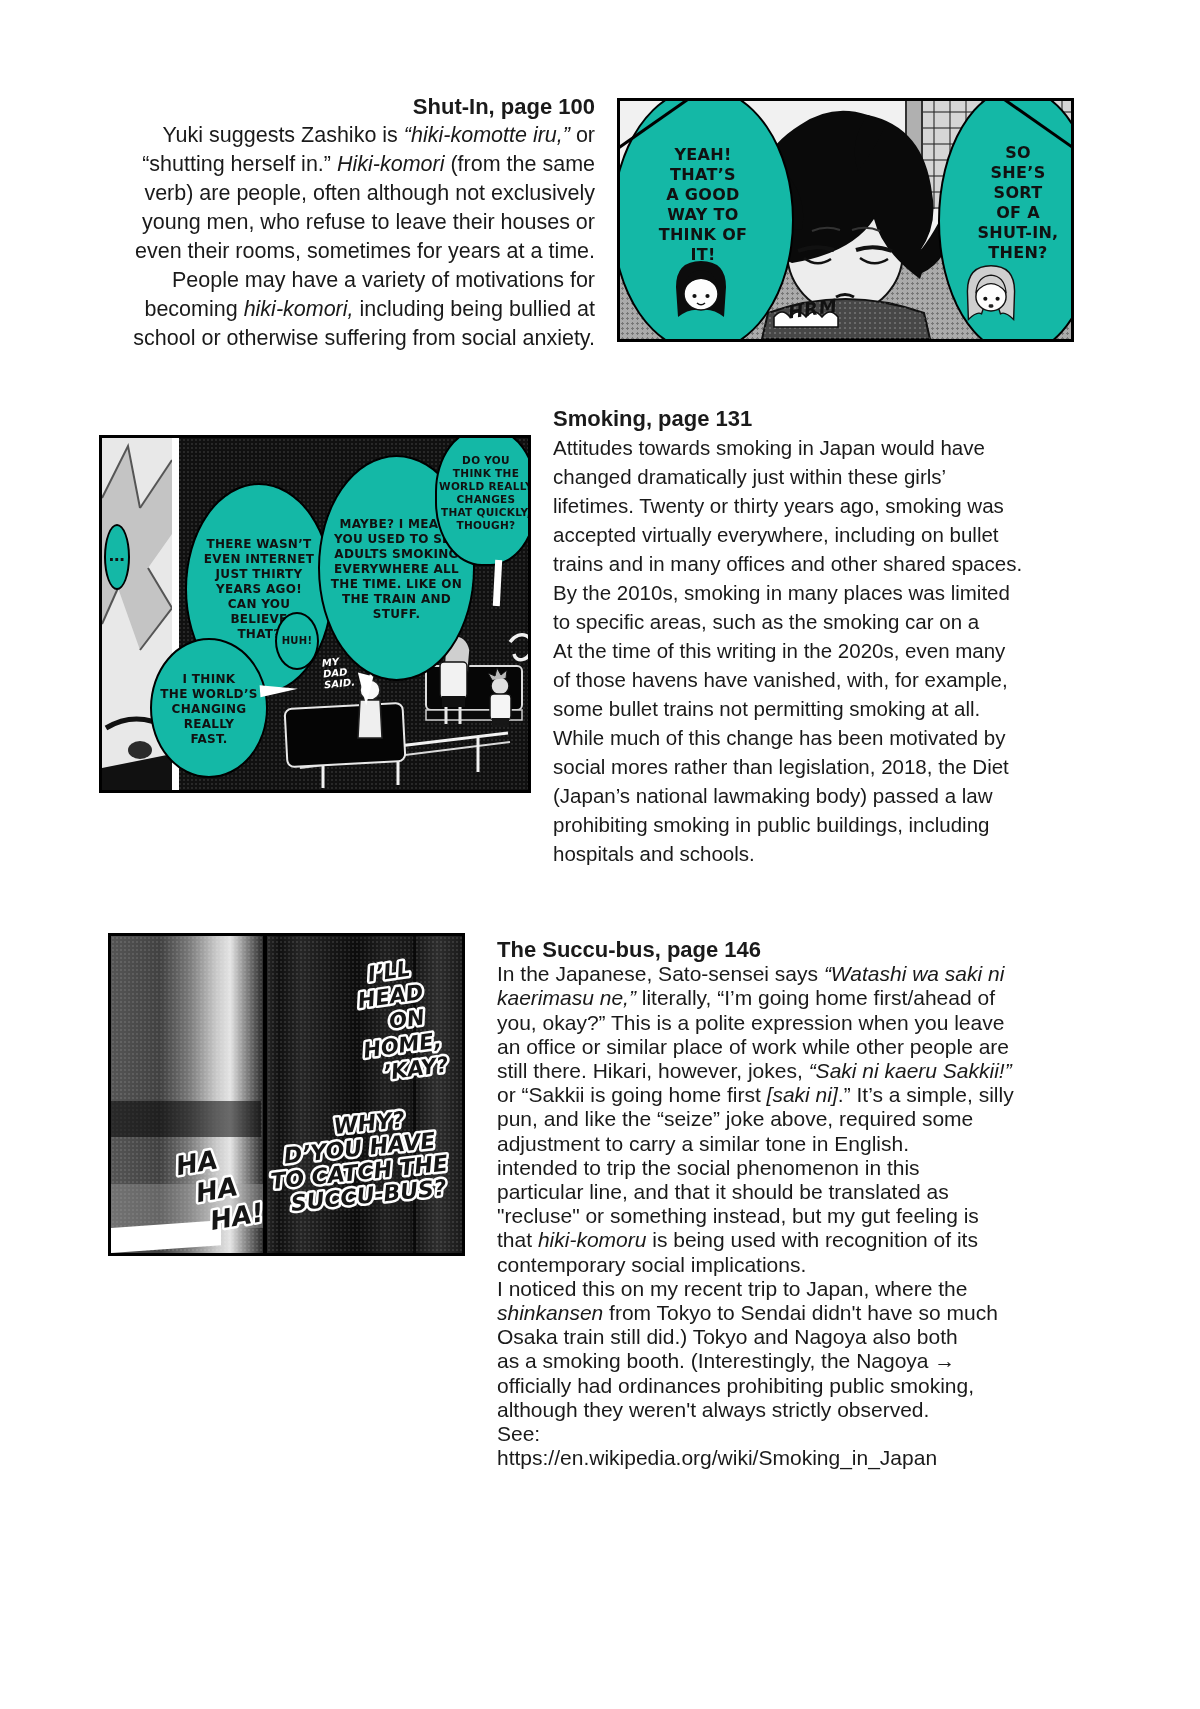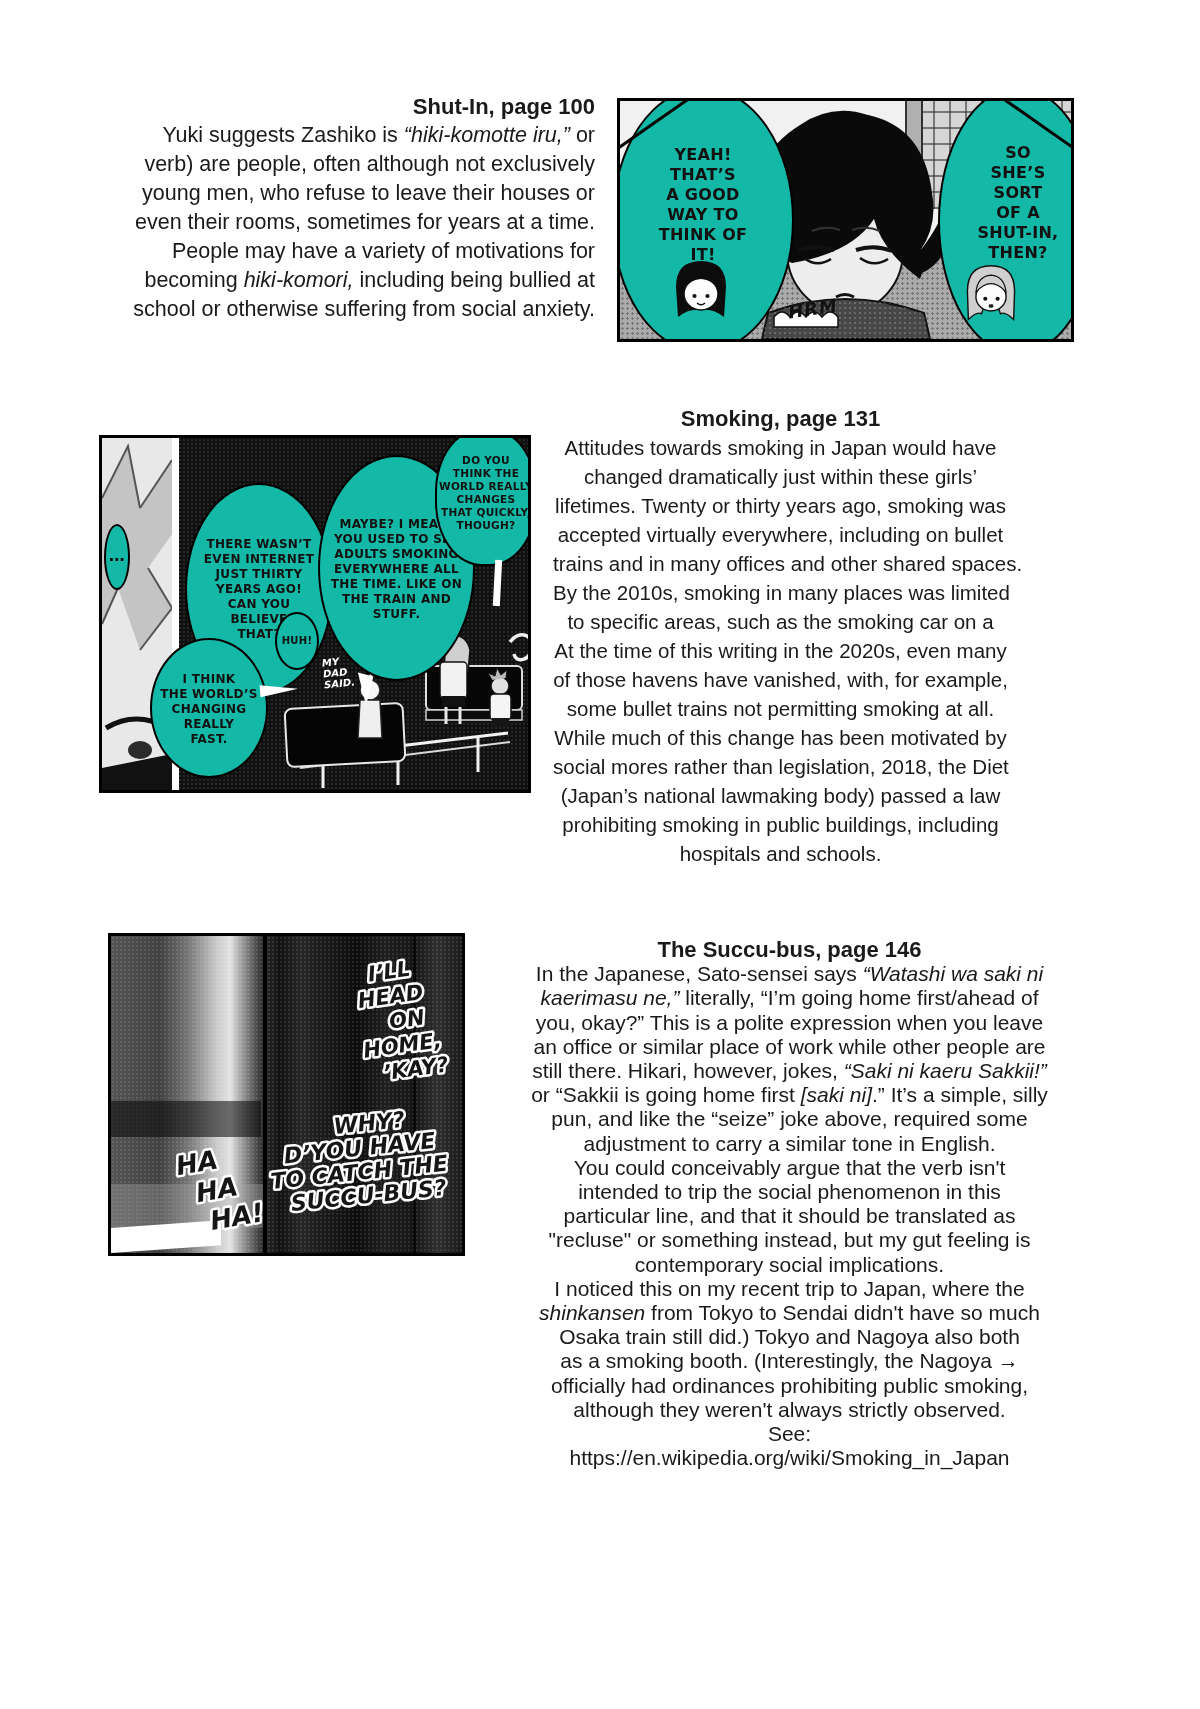--- a/index.html
+++ b/index.html
@@ -1,20 +1,20 @@
 <!DOCTYPE html>
 <html><head>
 <meta charset="utf-8">
 <style>
   html,body{margin:0;padding:0;background:#ffffff;}
   .page{position:relative;width:1200px;height:1709px;background:#fff;overflow:hidden;
         font-family:"Liberation Sans",sans-serif;color:#1a1a1a;}
   .abs{position:absolute;}
   
-  .notes{position:absolute;text-align:center;}
+  .notes{position:absolute;}
   .notes .heading{font-weight:bold;white-space:nowrap;}
   .lines div{white-space:nowrap;}
   .notes em{font-style:italic;}
   .notes-right{text-align:right;}
   .n1{left:93px;top:92px;width:502px;font-size:21.5px;line-height:29px;}
   .n2{left:553px;top:404px;width:455px;font-size:20.5px;line-height:29px;}
   .n3{left:497px;top:938px;width:585px;font-size:21px;line-height:24.2px;}
   .n3 .heading,.n2 .heading,.n1 .heading{font-size:22px;}
   
   .panel{position:absolute;border:3px solid #000;box-sizing:border-box;overflow:hidden;background:#f1f1f1;}
@@ -44,20 +44,21 @@
 </style>
 </head>
 <body>
 
 <div class="page">
 
   <div class="notes notes-right n1">
     <div class="heading">Shut-In, page 100</div>
     <div class="lines">
         <div><span>Yuki suggests Zashiko is </span><em>“hiki-komotte iru,”</em><span> or</span></div>
+        <div><span>“shutting herself in.” </span><em>Hiki-komori</em><span> (from the same</span></div>
         <div><span>verb) are people, often although not exclusively</span></div>
         <div><span>young men, who refuse to leave their houses or</span></div>
         <div><span>even their rooms, sometimes for years at a time.</span></div>
         <div><span>People may have a variety of motivations for</span></div>
         <div><span>becoming </span><em>hiki-komori,</em><span> including being bullied at</span></div>
         <div><span>school or otherwise suffering from social anxiety.</span></div>
       </div>
   </div>
 
   <div class="panel p1">
@@ -256,24 +257,24 @@
     <div class="heading">The Succu-bus, page 146</div>
     <div class="lines">
         <div><span>In the Japanese, Sato-sensei says </span><em>“Watashi wa saki ni</em></div>
         <div><em>kaerimasu ne,”</em><span> literally, “I’m going home first/ahead of</span></div>
         <div><span>you, okay?” This is a polite expression when you leave</span></div>
         <div><span>an office or similar place of work while other people are</span></div>
         <div><span>still there. Hikari, however, jokes, </span><em>“Saki ni kaeru Sakkii!”</em></div>
         <div><span>or “Sakkii is going home first </span><em>[saki ni]</em><span>.” It’s a simple, silly</span></div>
         <div><span>pun, and like the “seize” joke above, required some</span></div>
         <div><span>adjustment to carry a similar tone in English.</span></div>
-        <div><span>You could conceivably argue that the verb isn't</span></div>
         <div><span>intended to trip the social phenomenon in this</span></div>
         <div><span>particular line, and that it should be translated as</span></div>
         <div><span>"recluse" or something instead, but my gut feeling is</span></div>
+        <div><span>that </span><em>hiki-komoru</em><span> is being used with recognition of its</span></div>
         <div><span>contemporary social implications.</span></div>
         <div><span>I noticed this on my recent trip to Japan, where the</span></div>
         <div><em>shinkansen</em><span> from Tokyo to Sendai didn't have so much</span></div>
         <div><span>Osaka train still did.) Tokyo and Nagoya also both</span></div>
         <div><span>as a smoking booth. (Interestingly, the Nagoya →</span></div>
         <div><span>officially had ordinances prohibiting public smoking,</span></div>
         <div><span>although they weren't always strictly observed.</span></div>
         <div><span>See:</span></div>
         <div><span>https://en.wikipedia.org/wiki/Smoking_in_Japan</span></div>
       </div>

